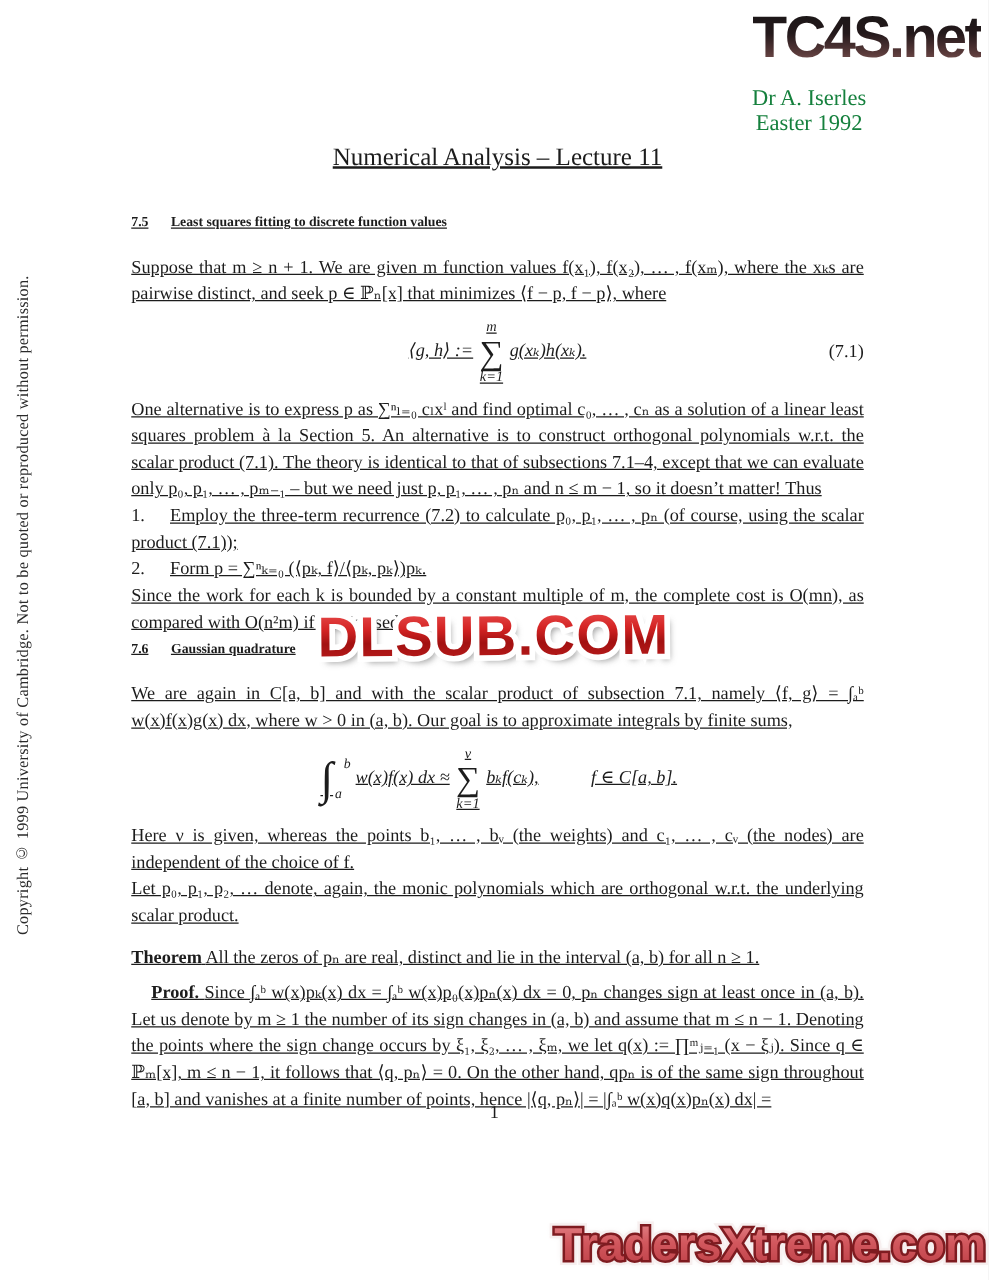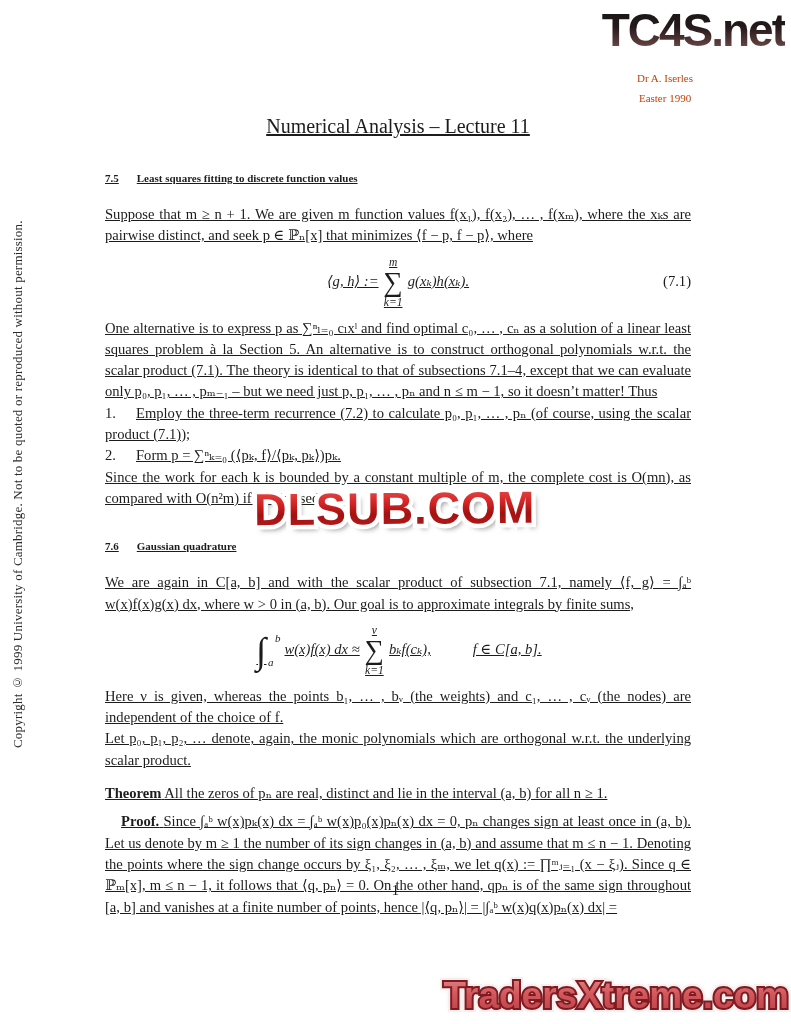--- a/index.html
+++ b/index.html
@@ -28,37 +28,37 @@
     transform:scaleY(1.02);transform-origin:top right;
     background:linear-gradient(180deg,#161616 0%,#24191b 45%,#5c3c3c 75%,#9a6f69 100%);
     -webkit-background-clip:text;background-clip:text;
     color:transparent;
     text-shadow:none;
   }
 
   
   .header-right{
     position:absolute;top:68px;right:98px;
-    text-align:center;font-size:11px;line-height:20px;color:#c2410c;
+    text-align:center;font-size:18px;line-height:20px;color:#15803d;
   }
 
   
   .content{
     position:absolute;left:105px;top:114px;width:586px;
     font-size:14.6px;line-height:21.3px;text-decoration:underline;
   }
   .doc-title{
     font-size:20px;font-weight:400;text-align:center;
     margin:0 0 30px 0;line-height:24px;
   }
   .sec-head{
     font-size:11px;font-weight:700;margin:0 0 16px 0;line-height:20px;
   }
   .sec-head .sec-num{margin-right:18px;}
-  .sec-head-76{margin-top:27px;}
+  .sec-head-76{}
   .content p{margin:0;text-align:justify;}
   .mi{font-style:italic;}
 
   
   .equation{
     position:relative;display:flex;align-items:center;justify-content:center;
     margin:8px 0 9px 0;min-height:54px;font-style:italic;
   }
   .eq-tag{position:absolute;right:0;top:50%;transform:translateY(-50%);font-style:normal;}
   .sumstack{display:inline-flex;flex-direction:column;align-items:center;margin:0 5px;line-height:1;}
@@ -122,21 +122,21 @@
 <body>
 
 <div class="page">
 
   <div class="copyright-strip">Copyright © 1999 University of Cambridge. Not to be quoted or reproduced without permission.</div>
 
   <div class="tc4s">TC4S.net</div>
 
   <div class="header-right">
     <div>Dr A. Iserles</div>
-    <div>Easter 1990</div>
+    <div>Easter 1992</div>
   </div>
 
   <div class="content">
 
     <h1 class="doc-title">Numerical Analysis – Lecture 11</h1>
 
     <h2 class="sec-head"><span class="sec-num">7.5</span><span>Least squares fitting to discrete function values</span></h2>
 
     <p>Suppose that m ≥ n + 1. We are given m function values f(x₁), f(x₂), … , f(xₘ), where the xₖs are pairwise distinct, and seek p ∈ ℙₙ[x] that minimizes ⟨f − p, f − p⟩, where</p>
 

